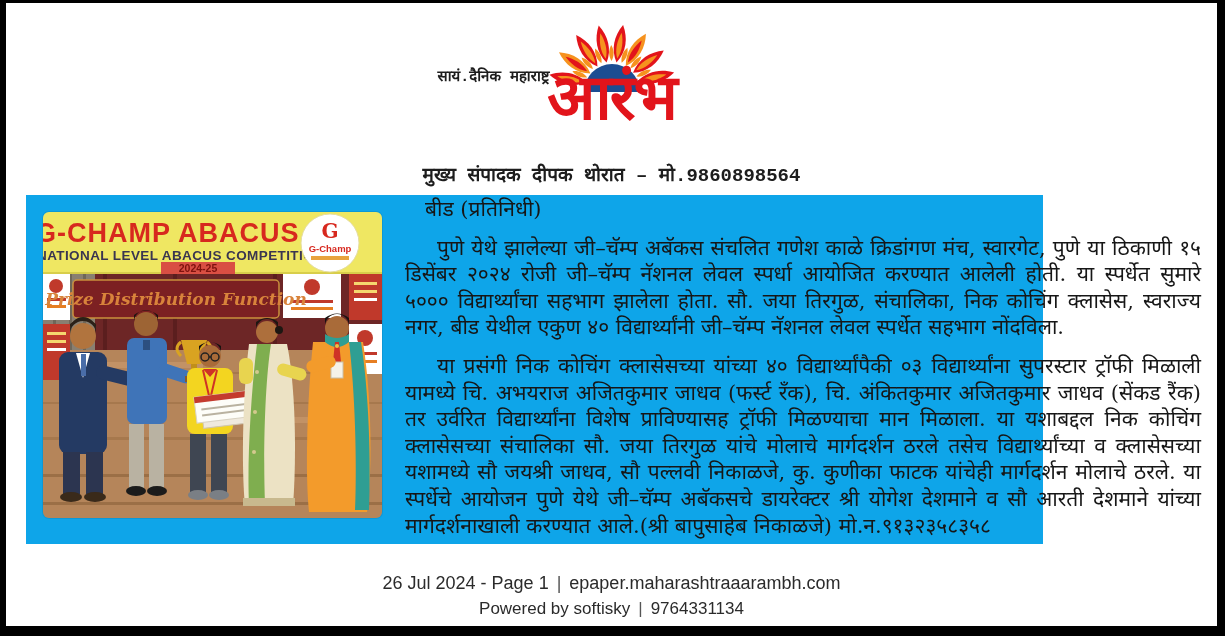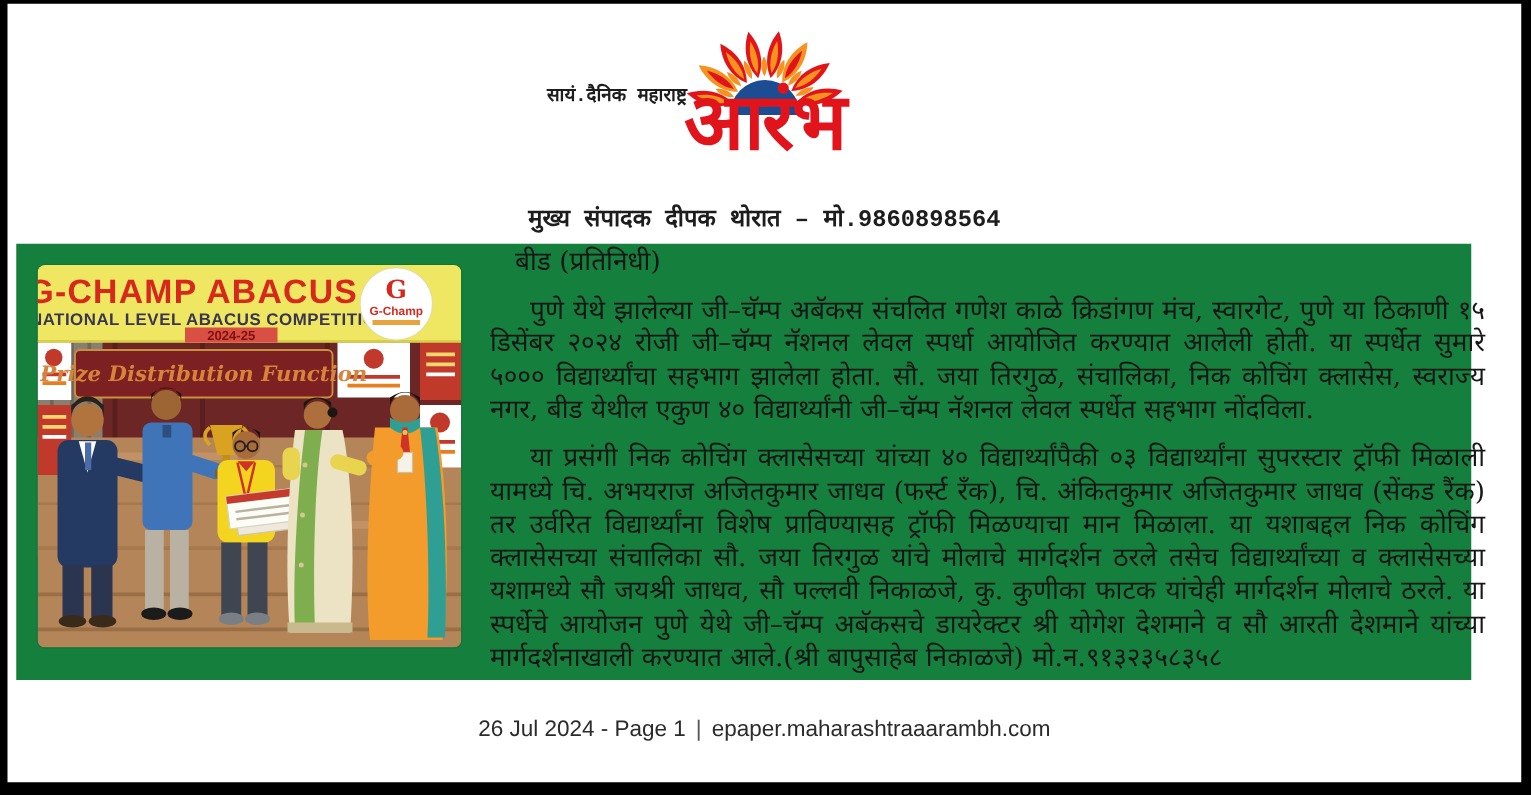--- a/index.html
+++ b/index.html
@@ -33,23 +33,23 @@
     font-size:63px; line-height:1.15; font-weight:800; color:#e2141b;
     white-space:nowrap; letter-spacing:-2px;
   }
   .editor-line {
     position:absolute; left:50%; top:158px; transform:translateX(-50%); z-index:3;
     font-size:19px; font-weight:bold; color:#1d1d1d; white-space:nowrap;text-align:center;
   }
 
   
   .clipping {
-    position:absolute; left:7px; top:192px;
-    width:1164px; height:349px;
-    background:#15803d;
+    position:absolute; left:20px; top:192px;
+    width:1017px; height:349px;
+    background:#0ea5e9;
   }
   .photo {
     position:absolute; left:17px; top:17px;
     width:339px; height:306px;
     border-radius:6px; overflow:hidden;
     box-shadow:0 0 0 1px rgba(0,0,0,0.08);
   }
   .article {
     position:absolute; left:367px; top:1px; width:820px;
     font-size:21px; line-height:26.6px; color:#161616;
@@ -300,16 +300,19 @@
     <div class="article">
       <div class="heading">बीड (प्रतिनिधी)</div>
       <p>पुणे येथे झालेल्या जी–चॅम्प अबॅकस संचलित गणेश काळे क्रिडांगण मंच, स्वारगेट, पुणे या ठिकाणी १५ डिसेंबर २०२४ रोजी जी–चॅम्प नॅशनल लेवल स्पर्धा आयोजित करण्यात आलेली होती. या स्पर्धेत सुमारे ५००० विद्यार्थ्यांचा सहभाग झालेला होता. सौ. जया तिरगुळ, संचालिका, निक कोचिंग क्लासेस, स्वराज्य नगर, बीड येथील एकुण ४० विद्यार्थ्यांनी जी–चॅम्प नॅशनल लेवल स्पर्धेत सहभाग नोंदविला.</p>
       <p>या प्रसंगी निक कोचिंग क्लासेसच्या यांच्या ४० विद्यार्थ्यांपैकी ०३ विद्यार्थ्यांना सुपरस्टार ट्रॉफी मिळाली यामध्ये चि. अभयराज अजितकुमार जाधव (फर्स्ट रँक), चि. अंकितकुमार अजितकुमार जाधव (सेंकड रैंक) तर उर्वरित विद्यार्थ्यांना विशेष प्राविण्यासह ट्रॉफी मिळण्याचा मान मिळाला. या यशाबद्दल निक कोचिंग क्लासेसच्या संचालिका सौ. जया तिरगुळ यांचे मोलाचे मार्गदर्शन ठरले तसेच विद्यार्थ्यांच्या व क्लासेसच्या यशामध्ये सौ जयश्री जाधव, सौ पल्लवी निकाळजे, कु. कुणीका फाटक यांचेही मार्गदर्शन मोलाचे ठरले. या स्पर्धेचे आयोजन पुणे येथे जी–चॅम्प अबॅकसचे डायरेक्टर श्री योगेश देशमाने व सौ आरती देशमाने यांच्या मार्गदर्शनाखाली करण्यात आले.(श्री बापुसाहेब निकाळजे) मो.न.९१३२३५८३५८</p>
     </div>
   </section>
 
   <div class="footer-line1">
     <span>26 Jul 2024 - Page 1</span><span class="footer-sep">|</span><span>epaper.maharashtraaarambh.com</span>
   </div>
+  <div class="footer-line2">
+    <span>Powered by softisky</span><span class="footer-sep">|</span><span>9764331134</span>
+  </div>
 
 </div>
 
 <div style="position:absolute; left:0; bottom:0; width:1225px; height:10px; background:#000;"></div>
 
 </body></html>

